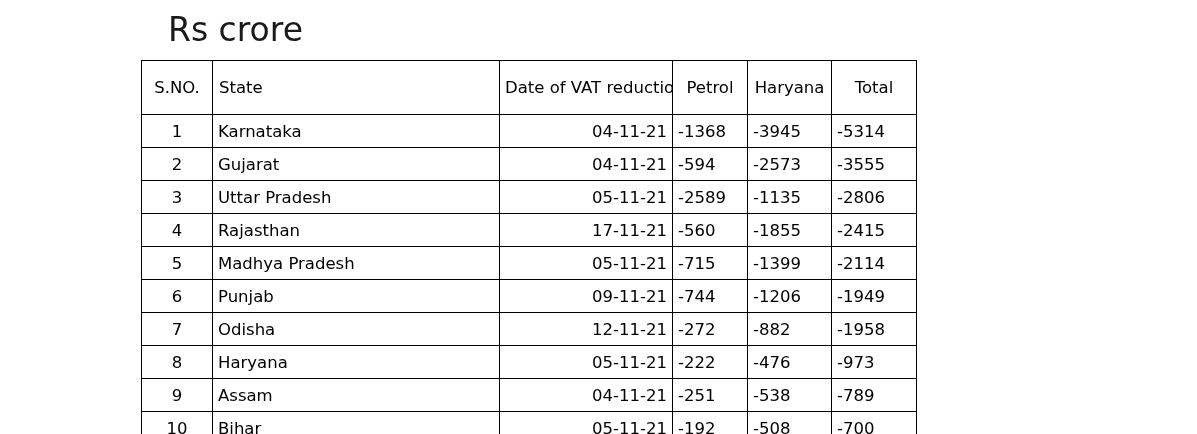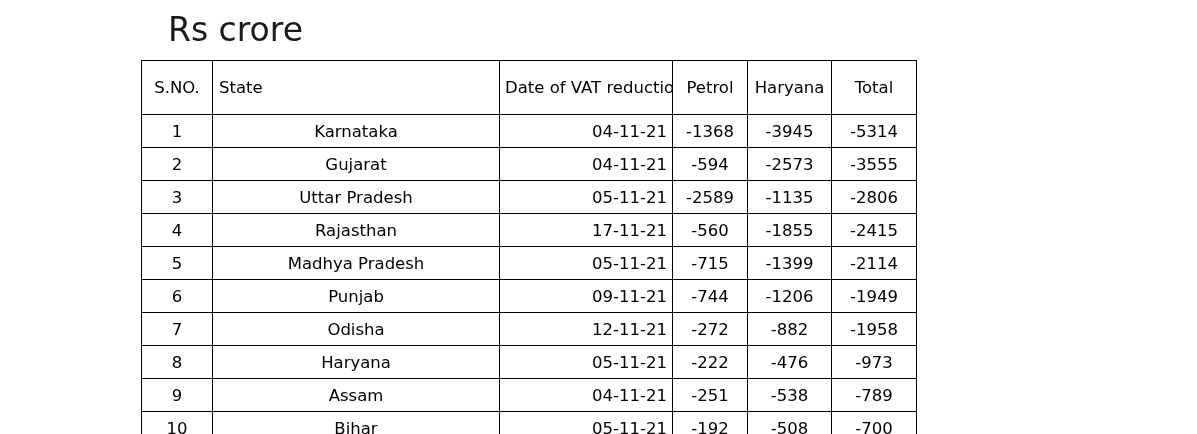--- a/index.html
+++ b/index.html
@@ -70,23 +70,23 @@
     padding-right: 4px;
   }
   table.vat-table thead th.th-state {
     text-align: left;
     padding-left: 6px;
   }
   table.vat-table tbody td {
     height: 28px;
   }
   td.cell-sno    { text-align: center; }
-  td.cell-state  { text-align: center; padding-left: 6px; }
+  td.cell-state  { text-align: left; padding-left: 6px; }
   td.cell-date   { text-align: right; }
-  td.cell-num    { text-align: center; }
+  td.cell-num    { text-align: left; }
 </style>
 </head>
 <body>
 
 <div class="page">
 
   <div class="doc-title">Rs crore</div>
 
   <div class="table-wrap">
     <table class="vat-table">

